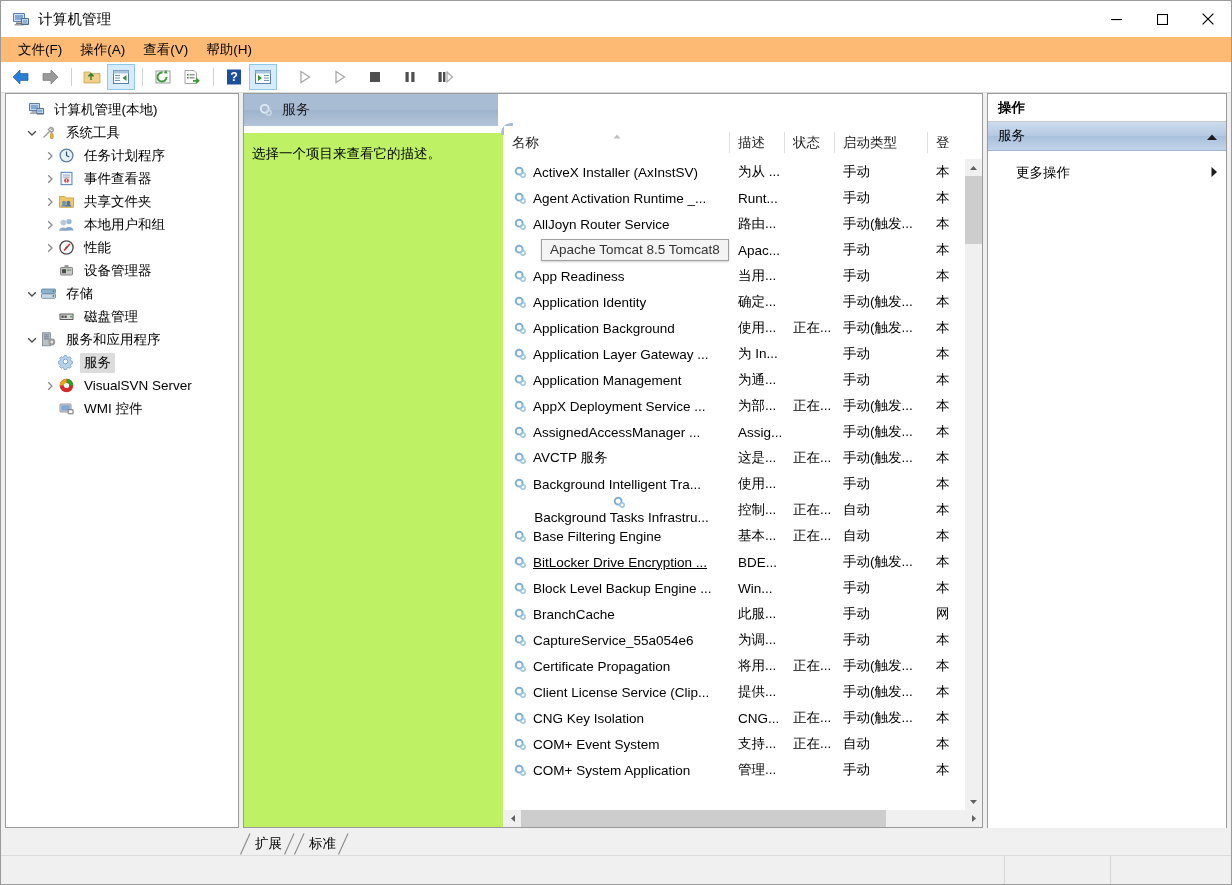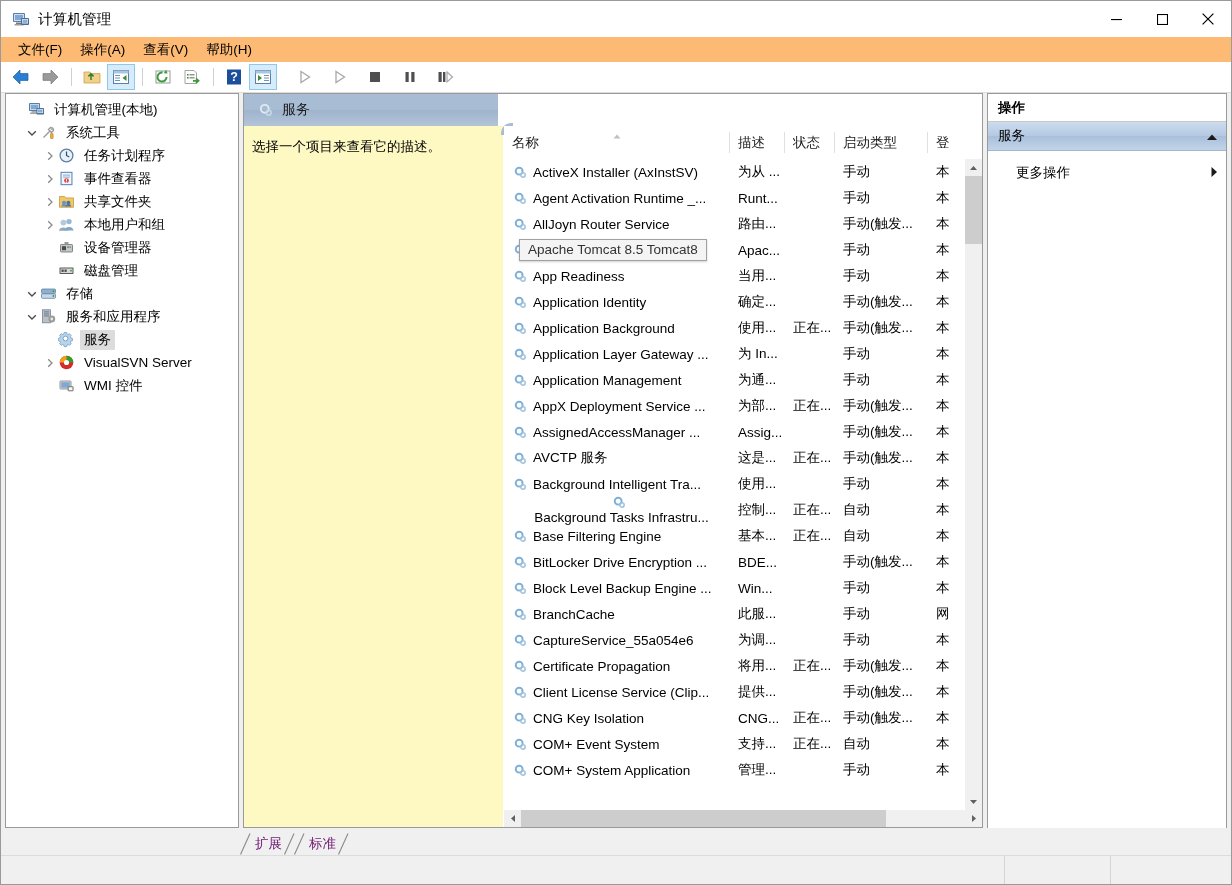--- a/index.html
+++ b/index.html
@@ -169,21 +169,22 @@
   .center-body {
     flex: 1; display: flex; min-height: 0;
     position: relative;
   }
   .detail-col {
     width: 259px; min-width: 259px;
     padding: 12px 10px 0 8px;
     box-sizing: border-box;
     font-size: 13.5px;
     color: #000;
-    background: #fef9c3;
+    background: #bef264;
+    margin-top: 7px;
   }
   .list-col {
     flex: 1; min-width: 0;
     display: flex; flex-direction: column;
     border-left: 1px solid #ffffff;
     position: relative;
     background: #ffffff;
   }
   .list-col::before {
     content: ""; position: absolute;
@@ -299,21 +300,21 @@
     height: 27px; min-height: 27px;
     background: #f0f0f0;
     display: flex; align-items: flex-end;
     padding-left: 0px;
     position: relative;
   }
   .tab {
     position: relative;
     height: 22px;
     font-size: 13.5px;
-    color: #701a75;
+    color: #000000;
     display: flex; align-items: center;
     padding: 0 7px 0 10px;
     cursor: default;
   }
   .tab .slash-l, .tab .slash-r {
     position: absolute; top: 0; width: 12px; height: 22px;
     pointer-events: none;
   }
   .tab .slash-l { left: -6px; }
   .tab .slash-r { right: -6px; }
@@ -600,64 +601,79 @@
           <svg width="17" height="17" viewBox="0 0 17 17">
             <circle cx="11" cy="5.6" r="2.7" fill="#9ab8d8"></circle>
             <path d="M6.4 14.5 A4.8 4.8 0 0 1 15.6 14.5 Z" fill="#7ea5cc"></path>
             <circle cx="5.4" cy="6.6" r="2.9" fill="#b8c8d8"></circle>
             <path d="M0.8 14.8 A4.9 4.9 0 0 1 10 14.8 Z" fill="#8fa8c0"></path>
           </svg>
         </div>
         <div class="tree-label-box">本地用户和组</div>
       </div>
 
+      <div class="tree-row" style="padding-left:36px">
+        <div class="tw">
+          <svg width="10" height="10" viewBox="0 0 10 10">
+              <path d="M3.2 1.2 L7 5 L3.2 8.8" stroke="#8a8a8a" stroke-width="1.3" fill="none"></path>
+            </svg>
+        </div>
+        <div class="tree-ic">
+          <svg width="17" height="17" viewBox="0 0 17 17">
+            <circle cx="8.5" cy="8.5" r="6.6" fill="#fafafa" stroke="#4a4a4a" stroke-width="1.3"></circle>
+            <path d="M11.8 5 L6 11.5" stroke="#d03030" stroke-width="1.6"></path>
+            <circle cx="8.5" cy="8.5" r="1.1" fill="#555"></circle>
+          </svg>
+        </div>
+        <div class="tree-label-box">性能</div>
+      </div>
 
       <div class="tree-row" style="padding-left:36px">
         <div class="tw"></div>
         <div class="tree-ic">
           <svg width="17" height="17" viewBox="0 0 17 17">
             <rect x="2.5" y="5.5" width="12" height="7.5" rx=".7" fill="#c8c8c8" stroke="#7a7a7a" stroke-width=".9"></rect>
             <rect x="4" y="7.2" width="4" height="4" fill="#4a4a4a"></rect>
             <rect x="9.3" y="7.4" width="1.5" height="1.5" fill="#3c9c3c"></rect>
             <rect x="11.5" y="7.4" width="1.5" height="1.5" fill="#888"></rect>
             <rect x="6.5" y="3" width="4" height="2.5" fill="#9a9a9a"></rect>
           </svg>
         </div>
         <div class="tree-label-box">设备管理器</div>
       </div>
 
+      <div class="tree-row" style="padding-left:18px">
+        <div class="tw">
+          <svg width="10" height="10" viewBox="0 0 10 10">
+              <path d="M1.2 3.2 L5 7 L8.8 3.2" stroke="#4a4a4a" stroke-width="1.3" fill="none"></path>
+            </svg>
+        </div>
+        <div class="tree-ic">
+          <svg width="17" height="17" viewBox="0 0 17 17">
+            <rect x="1.5" y="4" width="14" height="4.5" rx="1" fill="#8fb0cc" stroke="#5f85a8" stroke-width=".8"></rect>
+            <rect x="1.5" y="8.8" width="14" height="4.5" rx="1" fill="#c8d8e6" stroke="#5f85a8" stroke-width=".8"></rect>
+            <circle cx="13.4" cy="6.2" r=".9" fill="#3c9c3c"></circle>
+            <circle cx="13.4" cy="11" r=".9" fill="#3c9c3c"></circle>
+          </svg>
+        </div>
+        <div class="tree-label-box">存储</div>
+      </div>
+
       <div class="tree-row" style="padding-left:36px">
         <div class="tw"></div>
         <div class="tree-ic">
           <svg width="17" height="17" viewBox="0 0 17 17">
             <rect x="1.5" y="5.5" width="14" height="6.5" rx=".8" fill="#5a5a5a"></rect>
             <rect x="2.5" y="6.5" width="12" height="4.5" fill="#d8d8d8"></rect>
             <rect x="3.5" y="7.5" width="2.2" height="2.4" fill="#4a4a4a"></rect>
             <rect x="6.5" y="7.5" width="2.2" height="2.4" fill="#4a4a4a"></rect>
             <circle cx="13" cy="8.7" r=".9" fill="#3c9c3c"></circle>
           </svg>
         </div>
         <div class="tree-label-box">磁盘管理</div>
-      </div>
-
-      <div class="tree-row" style="padding-left:18px">
-        <div class="tw">
-          <svg width="10" height="10" viewBox="0 0 10 10">
-              <path d="M1.2 3.2 L5 7 L8.8 3.2" stroke="#4a4a4a" stroke-width="1.3" fill="none"></path>
-            </svg>
-        </div>
-        <div class="tree-ic">
-          <svg width="17" height="17" viewBox="0 0 17 17">
-            <rect x="1.5" y="4" width="14" height="4.5" rx="1" fill="#8fb0cc" stroke="#5f85a8" stroke-width=".8"></rect>
-            <rect x="1.5" y="8.8" width="14" height="4.5" rx="1" fill="#c8d8e6" stroke="#5f85a8" stroke-width=".8"></rect>
-            <circle cx="13.4" cy="6.2" r=".9" fill="#3c9c3c"></circle>
-            <circle cx="13.4" cy="11" r=".9" fill="#3c9c3c"></circle>
-          </svg>
-        </div>
-        <div class="tree-label-box">存储</div>
       </div>
 
       <div class="tree-row" style="padding-left:18px">
         <div class="tw">
           <svg width="10" height="10" viewBox="0 0 10 10">
               <path d="M1.2 3.2 L5 7 L8.8 3.2" stroke="#4a4a4a" stroke-width="1.3" fill="none"></path>
             </svg>
         </div>
         <div class="tree-ic">
           <svg width="17" height="17" viewBox="0 0 17 17">
@@ -818,21 +834,21 @@
                         <circle cx="11.3" cy="11.3" r="2.5" fill="none" stroke="#9ec4e0" stroke-width="1.7"></circle>
                       </svg>
                     </span>
                     <span style="visibility: hidden;">Apache Tomcat 8.5 Tomcat8</span>
                   </div>
                   <div class="cell c-other" style="width: 55px;">Apac...</div>
                   <div class="cell c-other" style="width: 50px;"></div>
                   <div class="cell c-other" style="width: 93px;">手动</div>
                   <div class="cell c-other" style="flex: 1 1 0%;">本</div>
                 </div>
-                <div class="tooltip-name" style="left: 15px; top: 80px;">Apache Tomcat 8.5 Tomcat8</div>
+                <div class="tooltip-name" style="left: 37px; top: 80px;">Apache Tomcat 8.5 Tomcat8</div>
                 <div class="row">
                   <div class="cell c-name" style="width: 226px;">
                     <span class="svc-ic">
                       <svg width="15" height="15" viewBox="0 0 17 17">
                         <circle cx="7" cy="7" r="3.9" fill="none" stroke="#7fb0d8" stroke-width="2.2"></circle>
                         <circle cx="7" cy="7" r="1.7" fill="#ffffff"></circle>
                         <circle cx="11.3" cy="11.3" r="2.5" fill="none" stroke="#9ec4e0" stroke-width="1.7"></circle>
                       </svg>
                     </span>
                     <span>App Readiness</span>
@@ -996,21 +1012,21 @@
                       </svg>
                     </span>
                     <span>Base Filtering Engine</span>
                   </div>
                   <div class="cell c-other" style="width: 55px;">基本...</div>
                   <div class="cell c-other" style="width: 50px;">正在...</div>
                   <div class="cell c-other" style="width: 93px;">自动</div>
                   <div class="cell c-other" style="flex: 1 1 0%;">本</div>
                 </div>
                 <div class="row">
-                  <div class="cell c-name" style="width: 226px;">
+                  <div class="cell c-name" style="width: 226px; text-decoration: underline;">
                     <span class="svc-ic">
                       <svg width="15" height="15" viewBox="0 0 17 17">
                         <circle cx="7" cy="7" r="3.9" fill="none" stroke="#7fb0d8" stroke-width="2.2"></circle>
                         <circle cx="7" cy="7" r="1.7" fill="#ffffff"></circle>
                         <circle cx="11.3" cy="11.3" r="2.5" fill="none" stroke="#9ec4e0" stroke-width="1.7"></circle>
                       </svg>
                     </span>
                     <span>BitLocker Drive Encryption ...</span>
                   </div>
                   <div class="cell c-other" style="width: 55px;">BDE...</div>

